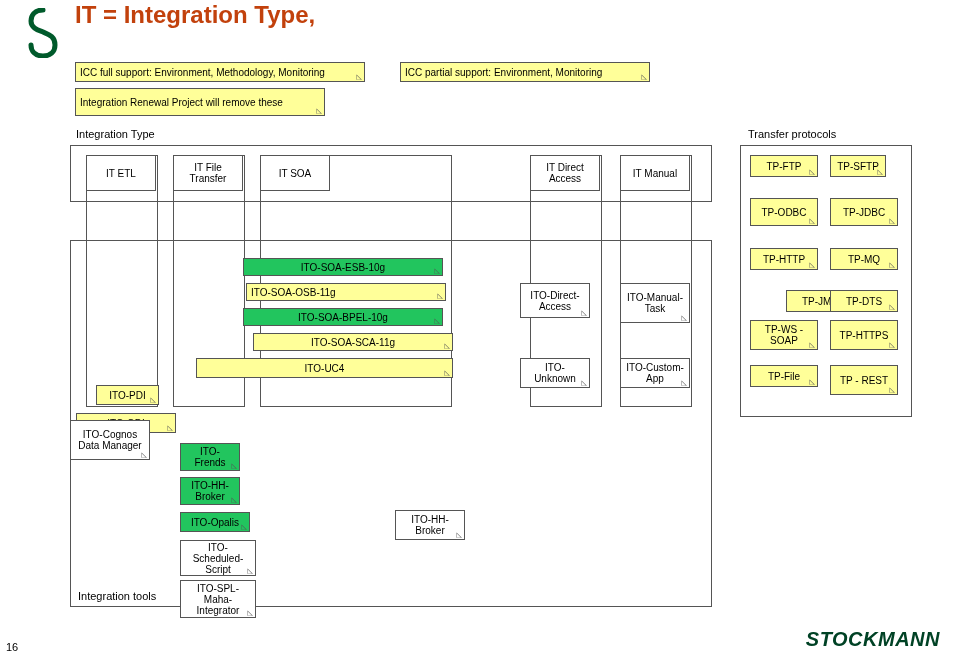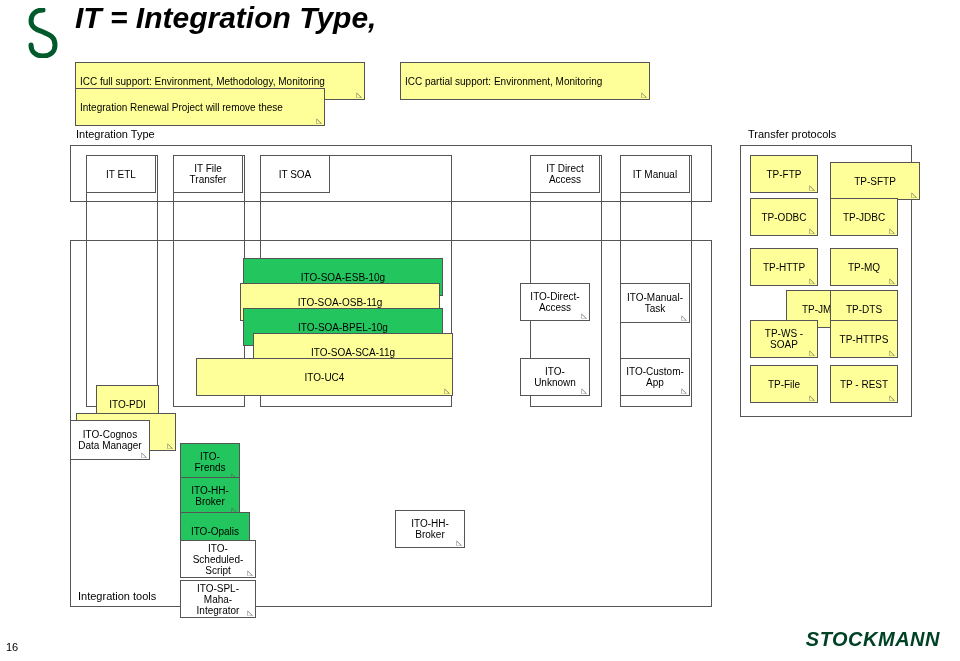--- a/index.html
+++ b/index.html
@@ -1,22 +1,22 @@
 <!DOCTYPE html>
 <html><head>
 <meta charset="utf-8">
 <style>
   html,body{margin:0;padding:0;background:#fff;font-family:Arial,Helvetica,sans-serif;font-size:10px;color:#000}
   .page{position:relative;width:960px;height:661px}
-  .box{position:absolute;border:1px solid #555;background:#fff;padding:18px 4px;box-sizing:border-box;display:flex;align-items:center}
+  .box{position:absolute;border:1px solid #555;background:#fff;padding:0 4px;box-sizing:border-box;display:flex;align-items:center}
   .box.center{justify-content:center;text-align:center}
   .yellow{background:#ffff99}
   .pink{background:#22c55e}
   .blue{background:#cfe8ff}
-  .title{position:absolute;font-size:30px;font-weight:900;font-style:italic;color:#000000;line-height:1.05}
+  .title{position:absolute;font-size:24px;font-weight:900;color:#c2410c;line-height:1.05}
   .corner{position:absolute;right:2px;bottom:1px;font-size:7px;color:#555;line-height:1}
   .outline{position:absolute;border:1px solid #555;background:transparent}
   .label{position:absolute;font-size:11px}
   .logo-s{position:absolute;left:28px;top:8px;width:30px;height:50px}
   .logo-stockmann{position:absolute;right:20px;bottom:10px;font-size:20px;font-weight:900;font-style:italic;color:#004225;letter-spacing:0.5px}
   .pagenum{position:absolute;left:6px;bottom:8px;font-size:11px}
 </style>
 </head>
 <body>
 
@@ -62,21 +62,21 @@
       <span>IT Direct Access</span>
     </div>
   <div class="box center" style="left:620px;top:155px;width:70px;height:36px">
       <span>IT Manual</span>
     </div>
 
   <div class="box yellow center" style="left:750px;top:155px;width:68px;height:22px">
       <span>TP-FTP</span>
       <span class="corner">◺</span>
     </div>
-  <div class="box yellow center" style="left:830px;top:162px;width:90px;height:22px">
+  <div class="box yellow center" style="left:830px;top:155px;width:56px;height:22px">
       <span>TP-SFTP</span>
       <span class="corner">◺</span>
     </div>
 
   <div class="box yellow center" style="left:750px;top:198px;width:68px;height:28px">
       <span>TP-ODBC</span>
       <span class="corner">◺</span>
     </div>
   <div class="box yellow center" style="left:830px;top:198px;width:68px;height:28px">
       <span>TP-JDBC</span>
@@ -125,21 +125,21 @@
   <div class="outline" style="left:86px;top:155px;width:70px;height:250px"></div>
   <div class="outline" style="left:173px;top:155px;width:70px;height:250px"></div>
   <div class="outline" style="left:260px;top:155px;width:190px;height:250px"></div>
   <div class="outline" style="left:530px;top:155px;width:70px;height:250px"></div>
   <div class="outline" style="left:620px;top:155px;width:70px;height:250px"></div>
 
   <div class="box pink" style="left:243px;top:258px;width:200px;height:18px;justify-content:center">
       <span>ITO-SOA-ESB-10g</span>
       <span class="corner">◺</span>
     </div>
-  <div class="box yellow" style="left:240px;top:283px;width:200px;height:26px;justify-content:center">
+  <div class="box yellow" style="left:246px;top:283px;width:200px;height:18px;">
       <span>ITO-SOA-OSB-11g</span>
       <span class="corner">◺</span>
     </div>
   <div class="box pink" style="left:243px;top:308px;width:200px;height:18px;justify-content:center">
       <span>ITO-SOA-BPEL-10g</span>
       <span class="corner">◺</span>
     </div>
   <div class="box yellow" style="left:253px;top:333px;width:200px;height:18px;justify-content:center">
       <span>ITO-SOA-SCA-11g</span>
       <span class="corner">◺</span>

